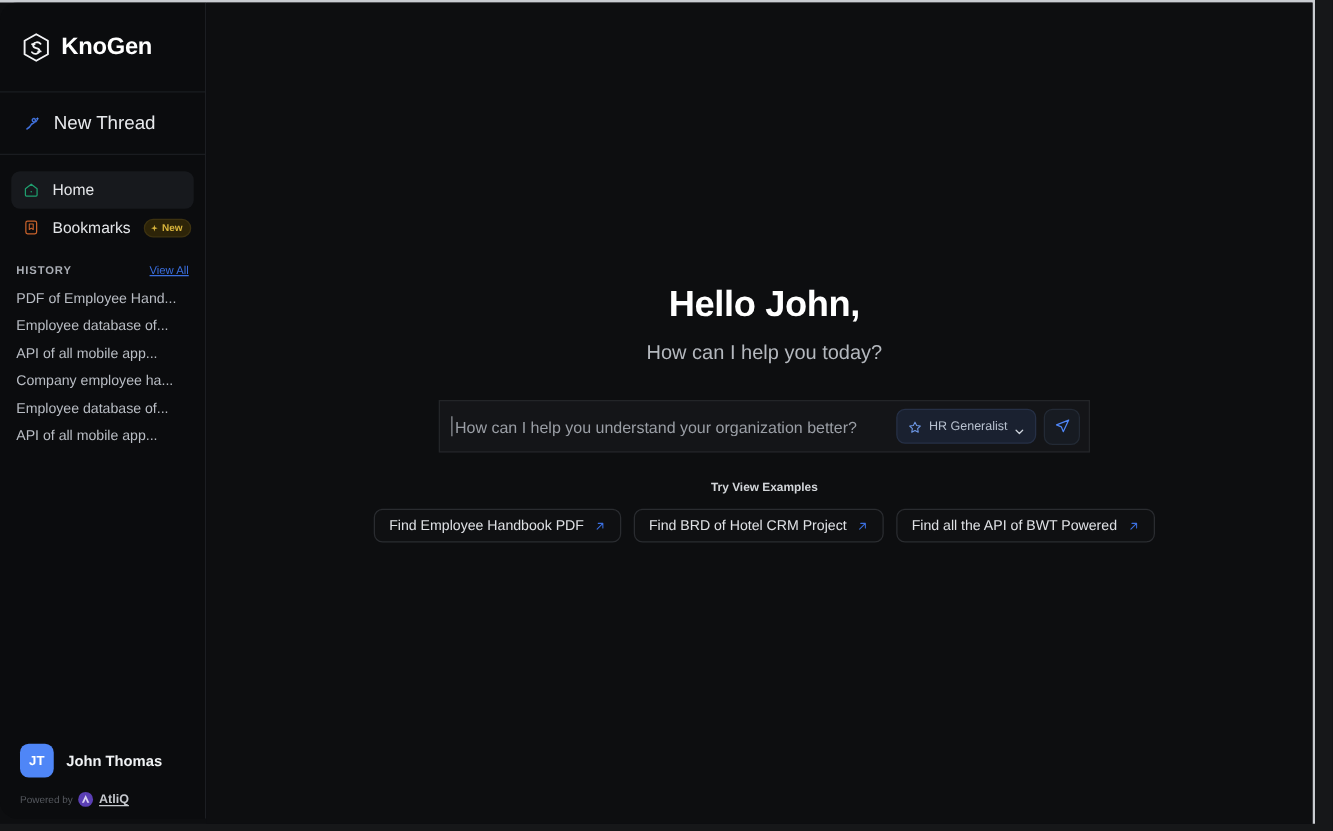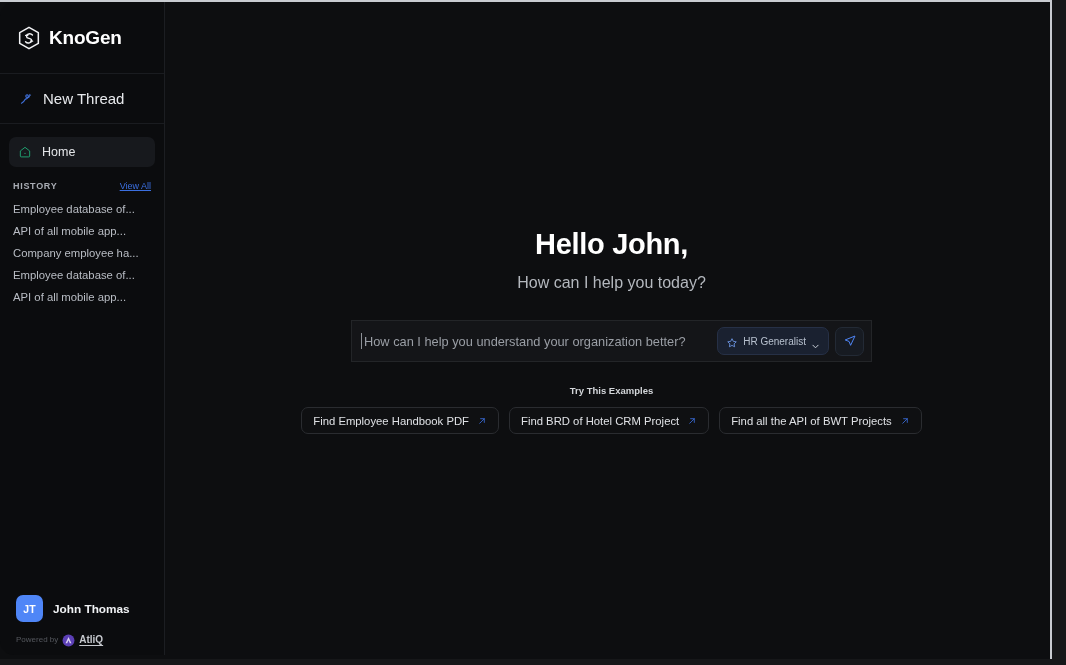--- a/index.html
+++ b/index.html
@@ -322,29 +322,47 @@
         <div class="nav-item active">
           <span class="nav-icon">
             <svg viewBox="0 0 24 24" width="14" height="14" fill="none">
               <path d="M4 10.2 12 4l8 6.2V19a1.4 1.4 0 0 1-1.4 1.4H5.4A1.4 1.4 0 0 1 4 19v-8.8Z" stroke="#1f9e6e" stroke-width="1.7" stroke-linejoin="round"></path>
               <circle cx="12" cy="14.4" r="1.1" fill="#1f9e6e"></circle>
             </svg>
           </span>
           <span class="nav-label">Home</span>
         </div>
 
+        <div class="nav-item">
+          <span class="nav-icon">
+            <svg viewBox="0 0 24 24" width="14" height="14" fill="none">
+              <rect x="4.6" y="3.4" width="14.8" height="17.2" rx="2.4" stroke="#c9622b" stroke-width="1.7"></rect>
+              <path d="M9.3 7.2h5.4v7.6l-2.7-2-2.7 2V7.2Z" stroke="#c9622b" stroke-width="1.5" stroke-linejoin="round"></path>
+            </svg>
+          </span>
+          <span class="nav-label">Bookmarks</span>
+          <span class="badge-new">
+            <span class="badge-spark">
+              <svg viewBox="0 0 24 24" width="7" height="7">
+                <path d="M12 2.5 14 9.5 21 12l-7 2.5L12 21.5 10 14.5 3 12l7-2.5L12 2.5Z" fill="#d8b43c"></path>
+              </svg>
+            </span>
+            <span>New</span>
+          </span>
+        </div>
 
       </div>
 
       <div class="history-head">
         <span class="history-title">HISTORY</span>
         <span class="history-viewall">View All</span>
       </div>
 
       <div class="history-list">
+        <div class="history-item">PDF of Employee Hand...</div>
         <div class="history-item">Employee database of...</div>
         <div class="history-item">API of all mobile app...</div>
         <div class="history-item">Company employee ha...</div>
         <div class="history-item">Employee database of...</div>
         <div class="history-item">API of all mobile app...</div>
       </div>
 
       <div class="sidebar-spacer"></div>
 
       <div class="sidebar-footer">
@@ -395,21 +413,21 @@
 
         <div class="send-btn">
           <span class="send-icon">
             <svg viewBox="0 0 24 24" width="14" height="14" fill="none">
               <path d="M20.5 3.5 3.8 10.2l6.6 2.6 2.6 6.6 7.5-15.9Z" stroke="#4f86f7" stroke-width="1.7" stroke-linejoin="round"></path>
             </svg>
           </span>
         </div>
       </div>
 
-      <div class="examples-label">Try This Examples</div>
+      <div class="examples-label">Try View Examples</div>
 
       <div class="examples-row">
 
         <div class="example-chip">
           <span>Find Employee Handbook  PDF</span>
           <span class="chip-arrow">
             <svg viewBox="0 0 24 24" width="10" height="10" fill="none">
               <path d="M6.5 17.5 17.5 6.5M8.6 6.5h8.9v8.9" stroke="#3b6fe0" stroke-width="2" stroke-linecap="round" stroke-linejoin="round"></path>
             </svg>
           </span>
@@ -418,21 +436,21 @@
         <div class="example-chip">
           <span>Find BRD of Hotel CRM Project</span>
           <span class="chip-arrow">
             <svg viewBox="0 0 24 24" width="10" height="10" fill="none">
               <path d="M6.5 17.5 17.5 6.5M8.6 6.5h8.9v8.9" stroke="#3b6fe0" stroke-width="2" stroke-linecap="round" stroke-linejoin="round"></path>
             </svg>
           </span>
         </div>
 
         <div class="example-chip">
-          <span>Find all the API of BWT Projects</span>
+          <span>Find all the API of BWT Powered</span>
           <span class="chip-arrow">
             <svg viewBox="0 0 24 24" width="10" height="10" fill="none">
               <path d="M6.5 17.5 17.5 6.5M8.6 6.5h8.9v8.9" stroke="#3b6fe0" stroke-width="2" stroke-linecap="round" stroke-linejoin="round"></path>
             </svg>
           </span>
         </div>
 
       </div>
 
     </main>

